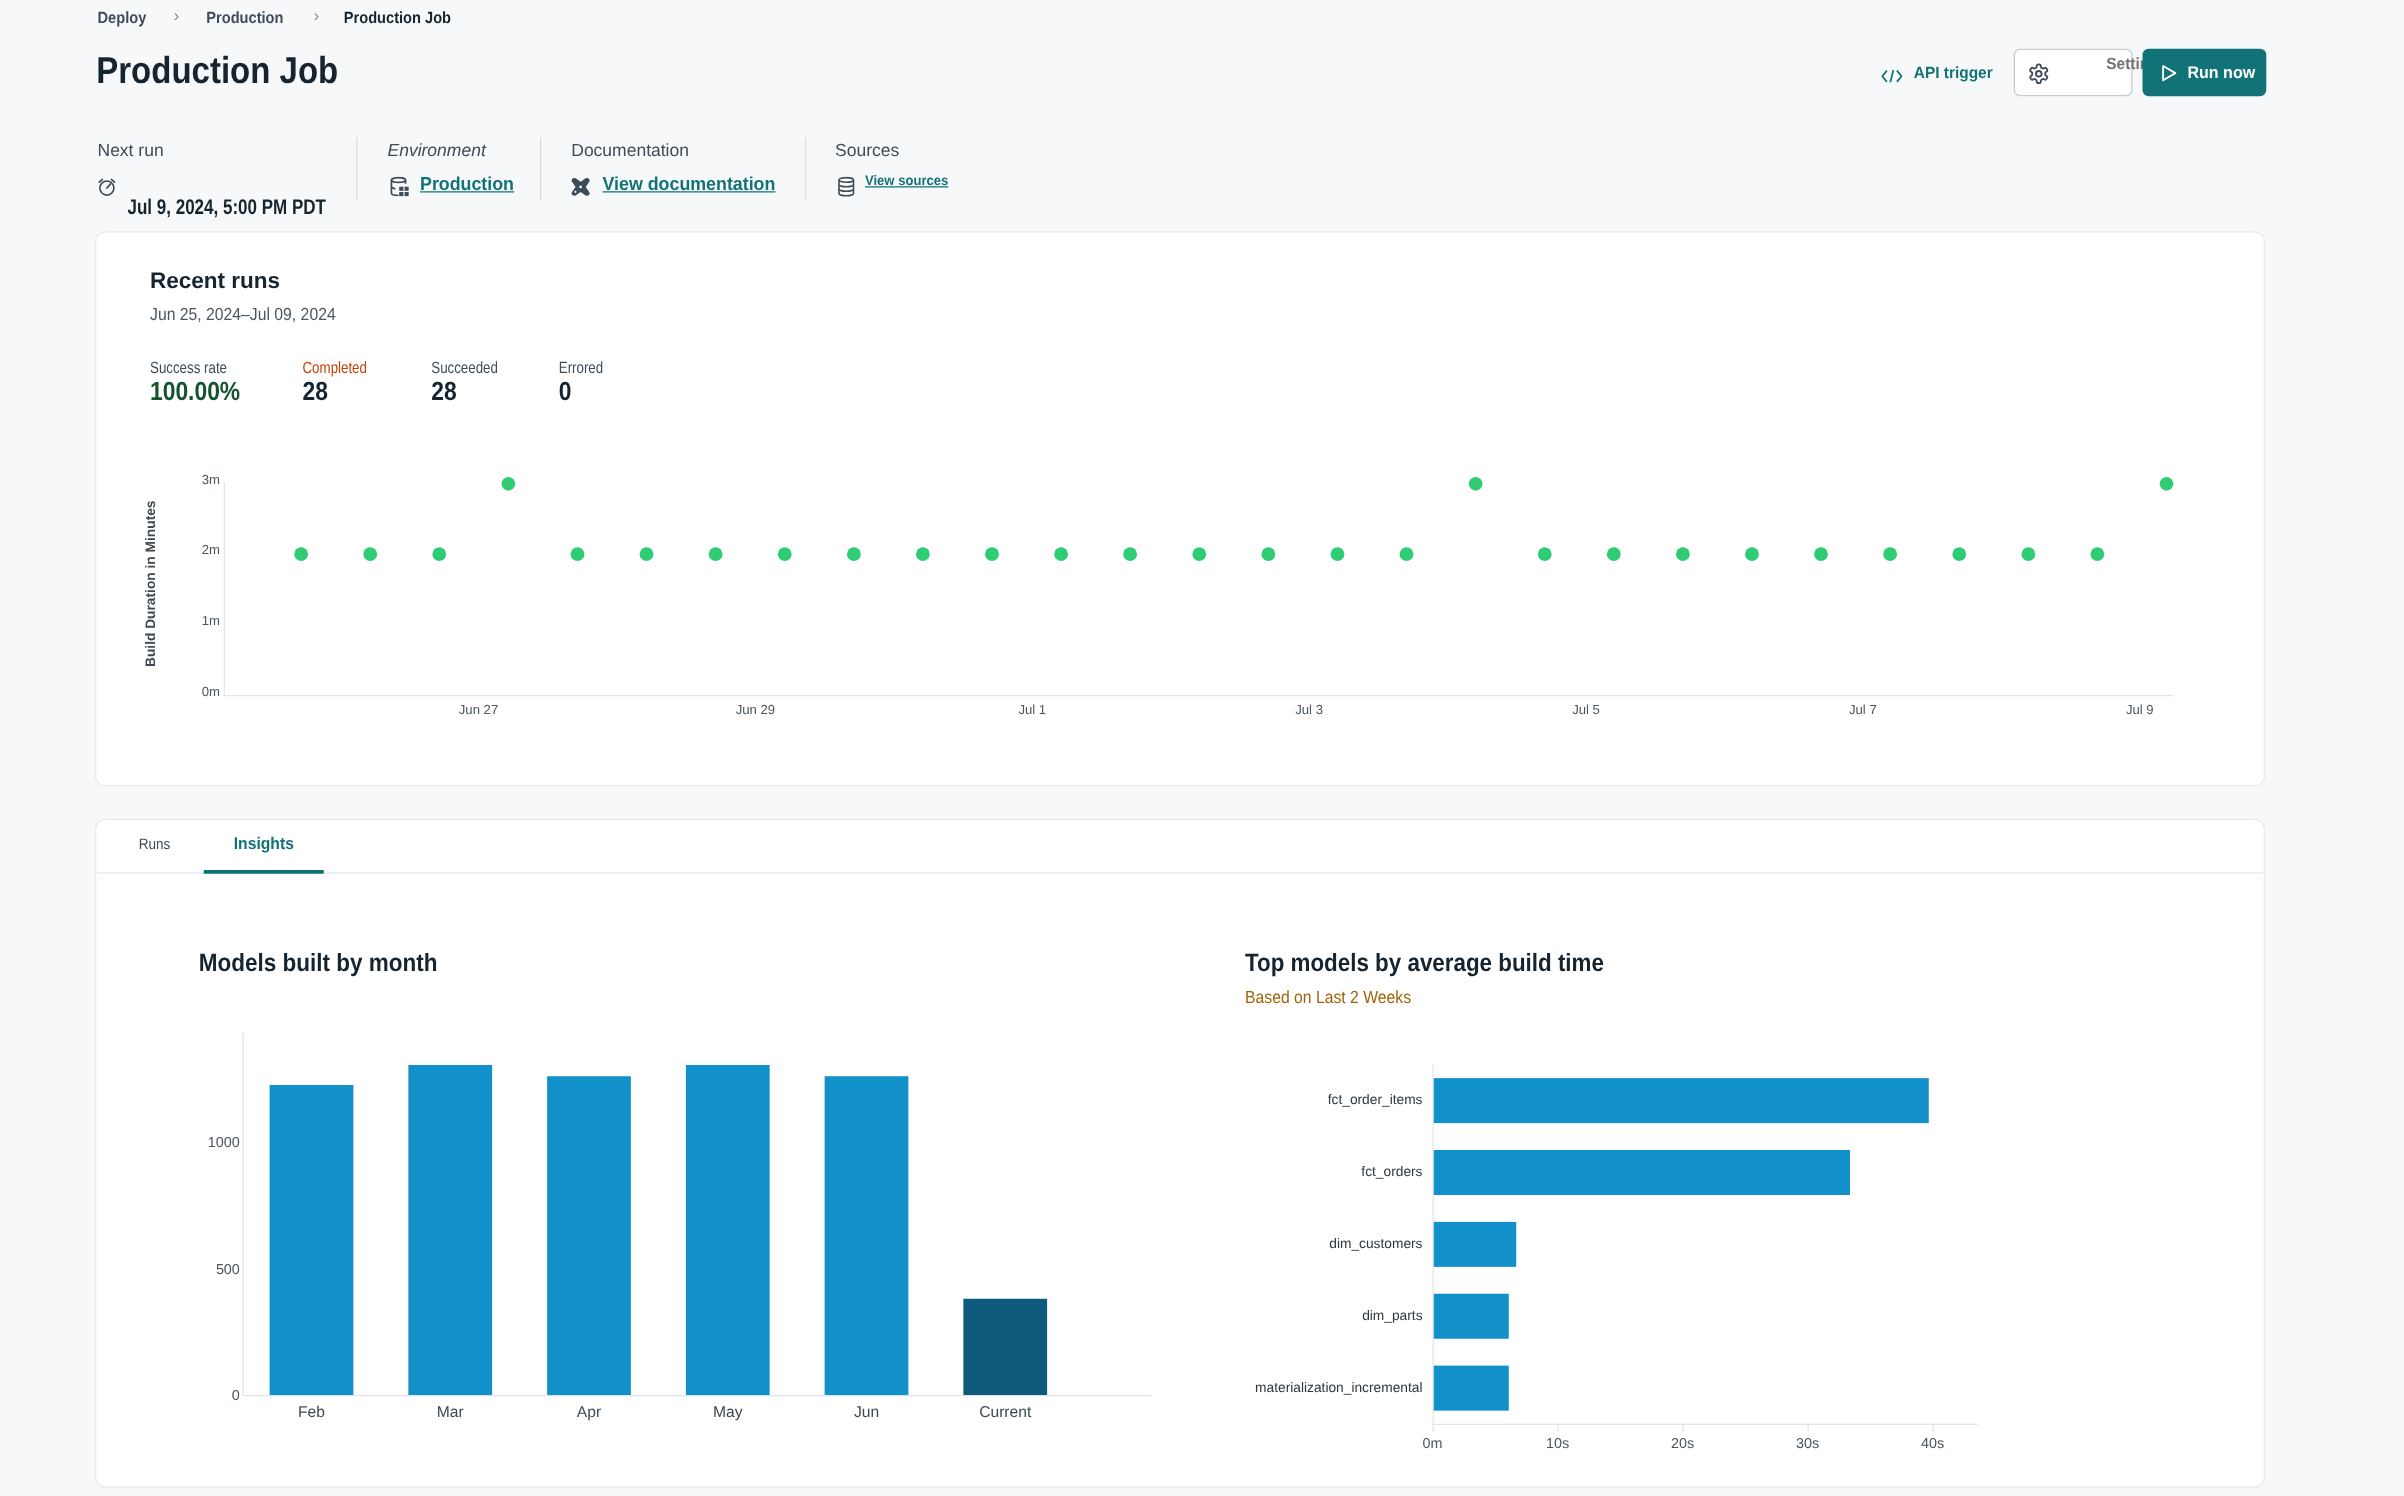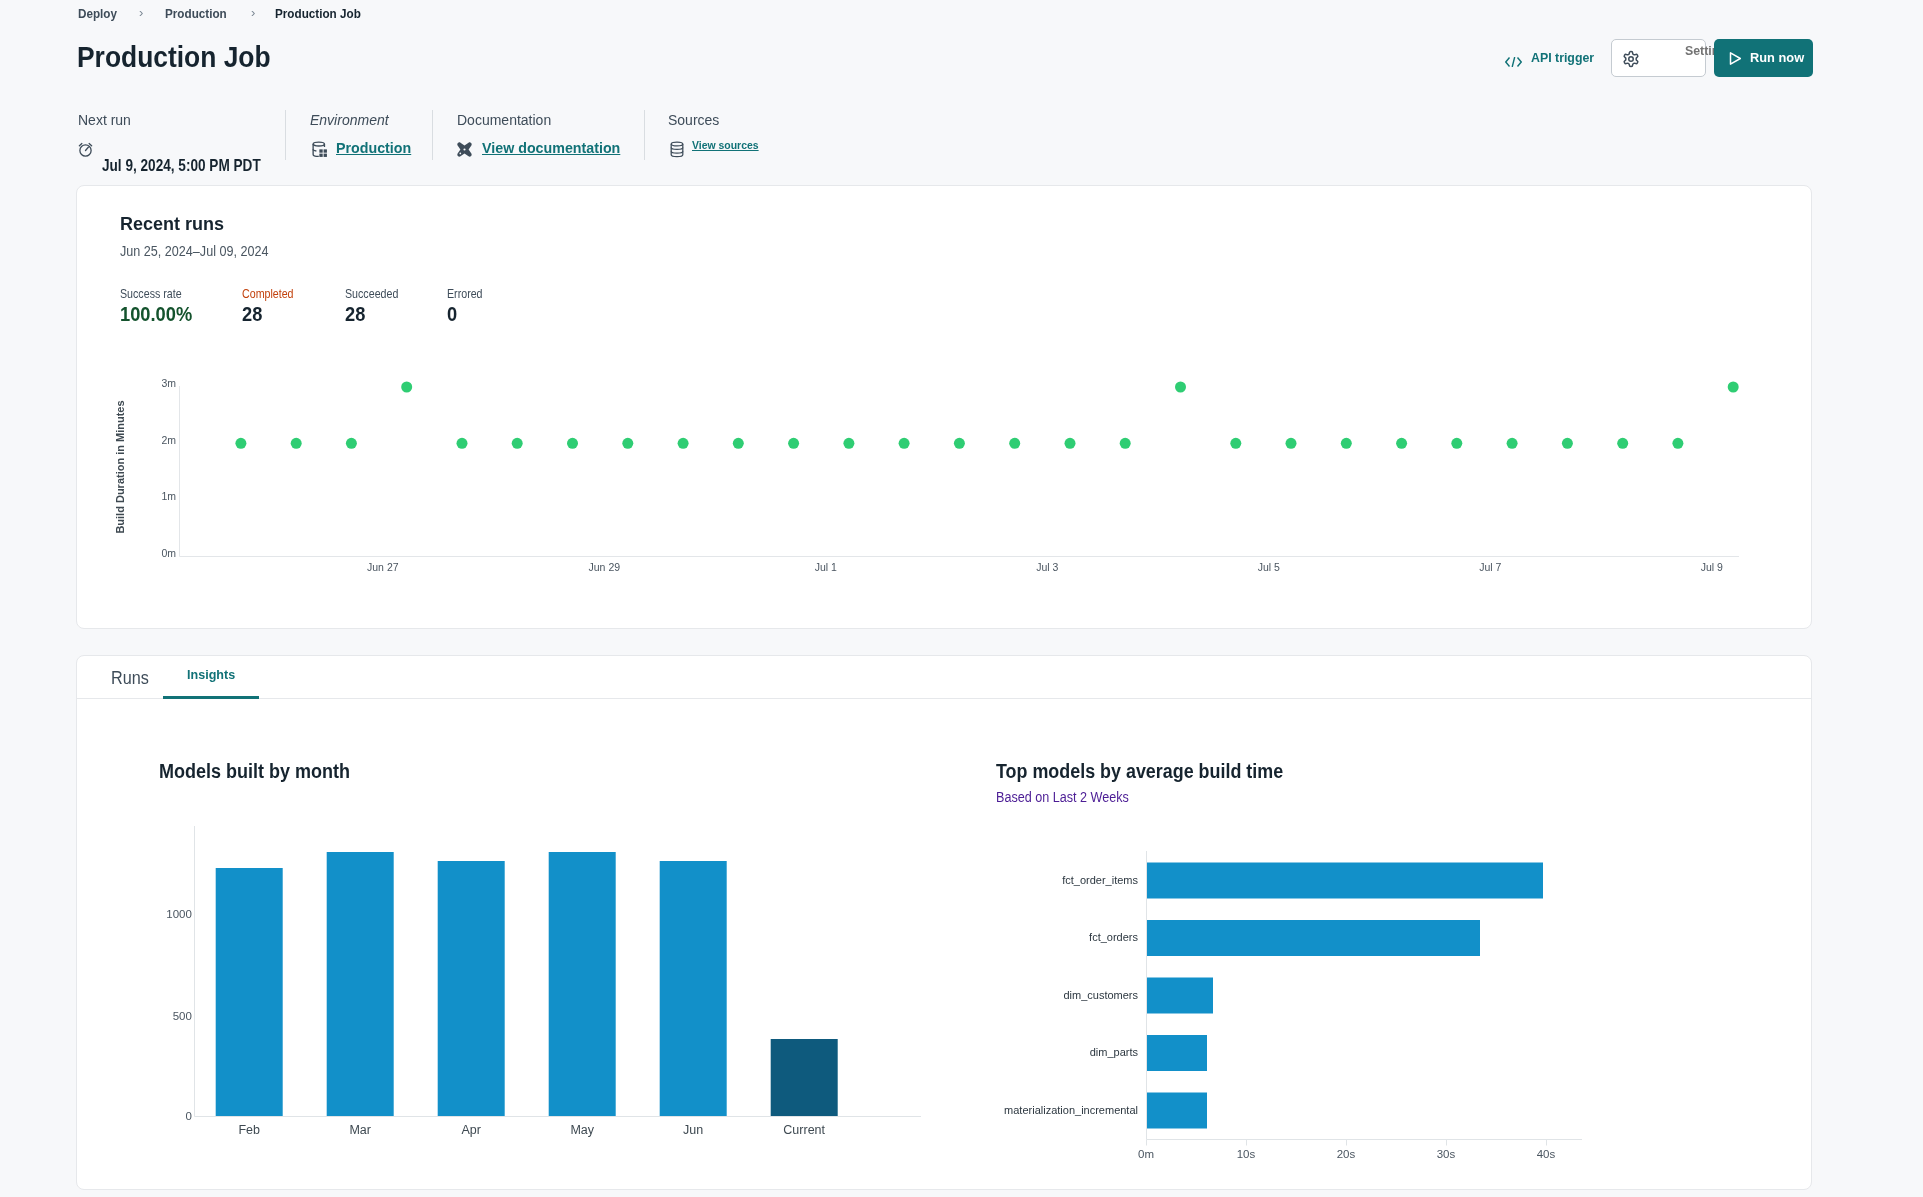--- a/index.html
+++ b/index.html
@@ -183,27 +183,27 @@
       <circle cx="1490.4" cy="97.3" r="5.5" fill="#2fcd73"></circle>
       <circle cx="1545.7" cy="97.3" r="5.5" fill="#2fcd73"></circle>
       <circle cx="1600.9" cy="97.3" r="5.5" fill="#2fcd73"></circle>
       <circle cx="1656.2" cy="41" r="5.5" fill="#2fcd73"></circle>
     </g>
   </svg>
 </div>
 
 <div class="card" style="top:655px; height:535px;">
   <div class="abs" style="left:0; top:0; width:100%; height:43px; border-bottom:1px solid #e6e8eb;"></div>
-  <div class="abs" style="left:34px; top:12px; font-size:18px; color:#3e4c59; white-space:nowrap;"><span class="cx" style="transform:scaleX(0.9);">Runs</span></div>
+  <div class="abs" style="left:34px; top:12px; font-size:12px; color:#3e4c59; white-space:nowrap;"><span class="cx" style="transform:scaleX(0.9);">Runs</span></div>
   <div class="abs" style="left:110px; top:11px; font-size:13.5px; font-weight:bold; color:#117277; white-space:nowrap;"><span class="cx" style="transform:scaleX(0.93);">Insights</span></div>
   <div class="abs" style="left:86px; top:40px; width:96px; height:3px; background:#117277;"></div>
 
   <div class="abs" style="left:82px; top:104px; font-size:20px; font-weight:bold; color:#16242f; white-space:nowrap;"><span class="cx" style="transform:scaleX(0.9);">Models built by month</span></div>
   <div class="abs" style="left:919px; top:104px; font-size:20px; font-weight:bold; color:#16242f; white-space:nowrap;"><span class="cx" style="transform:scaleX(0.895);">Top models by average build time</span></div>
-  <div class="abs" style="left:919px; top:133px; font-size:14px; color:#4c1d95; white-space:nowrap;"><span class="cx" style="transform:scaleX(0.9);">Based on Last 2 Weeks</span></div>
+  <div class="abs" style="left:919px; top:133px; font-size:14px; color:#a16207; white-space:nowrap;"><span class="cx" style="transform:scaleX(0.9);">Based on Last 2 Weeks</span></div>
 
   <svg class="abs" style="left:0px; top:160px;" width="1734" height="374" viewBox="0 0 1734 374" font-family="Liberation Sans, sans-serif">
 
     <g stroke="#e0e4e7" stroke-width="1">
       <line x1="117.5" y1="10" x2="117.5" y2="300.5"></line>
       <line x1="117.5" y1="300.5" x2="844" y2="300.5"></line>
     </g>
     <g font-size="11.5" fill="#4a5560">
       <text x="114.9" y="101.6" text-anchor="end">1000</text>
       <text x="114.9" y="203.5" text-anchor="end">500</text>

